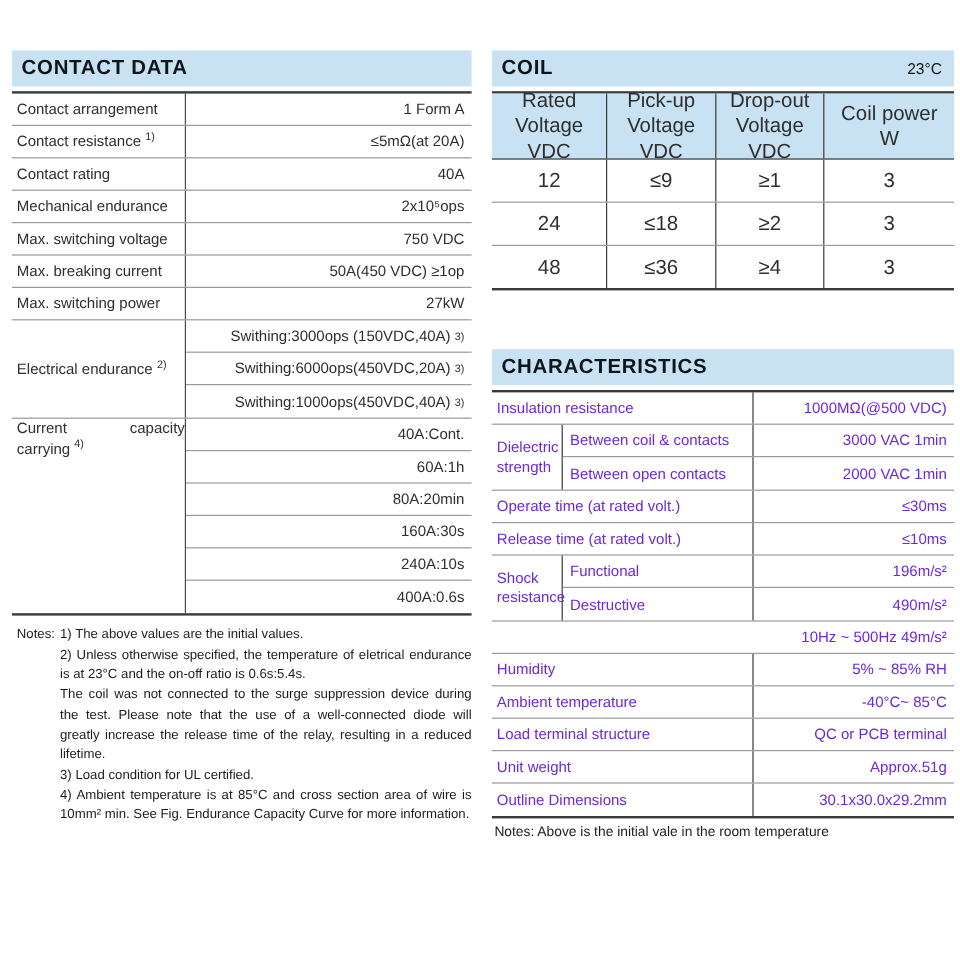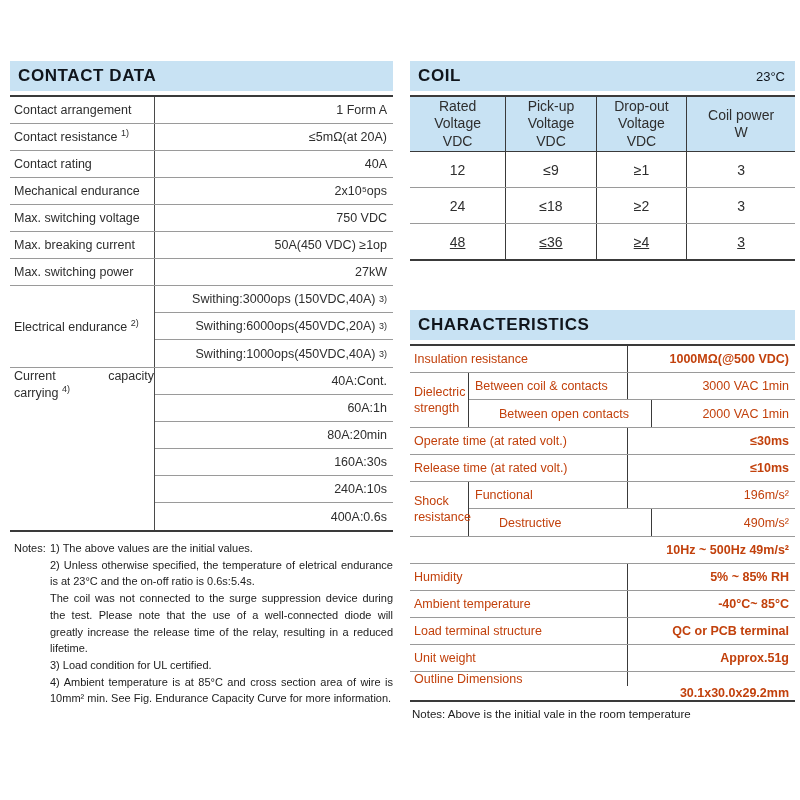--- a/index.html
+++ b/index.html
@@ -1,21 +1,21 @@
 <!DOCTYPE html>
 <html style="--banner-bg: #c8e2f3; --banner-text: #10151c;"><head>
 <meta charset="utf-8">
 <style>
   * { box-sizing: border-box; margin: 0; padding: 0; }
   body {
     width: 800px; height: 800px; background: #ffffff;
     font-family: "Liberation Sans", sans-serif;
     color: #2b2b2b; position: relative; overflow: hidden;
   }
-  .col { position: absolute; top: 61px; }
+  .col { position: absolute; top: 42px; }
   .col-left  { left: 10px;  width: 383px; }
   .col-right { left: 410px; width: 385px; }
 
   .banner {
     background: var(--banner-bg, #c8e2f3);
     height: 30px; display: flex; align-items: center; justify-content: space-between;
     padding: 0 10px 0 8px; font-weight: bold; font-size: 17px;
     letter-spacing: 0.6px; color: var(--banner-text, #10151c);
   }
   .banner .temp { font-weight: normal; font-size: 13px; letter-spacing: 0; text-align: center; }
@@ -43,50 +43,50 @@
   sup { font-size: 9px; vertical-align: super; line-height: 0; }
 
   .notes { margin-top: 8px; font-size: 11px; line-height: 1.52; color: #1c1c1c; padding-left: 4px; }
   .notes .first-line { display: flex; }
   .notes .first-line .prefix { width: 36px; flex-shrink: 0; }
   .notes .indented { padding-left: 36px; text-align: justify; }
 
   
   .coil-table {
     margin-top: 4px; border-top: 2px solid #3a3a3a; border-bottom: 2px solid #3a3a3a;
-    font-size: 14px; color: #2e2e2e;
+    font-size: 17px; color: #2e2e2e;
   }
   .coil-header { display: flex; background: var(--banner-bg, #c8e2f3); border-bottom: 1px solid #3a3a3a; }
   .coil-header .hc {
     height: 54px; display: flex; flex-direction: column; align-items: center; justify-content: center;
     line-height: 1.25; border-right: 1px solid #3a3a3a; text-align: center;
   }
   .coil-row { display: flex; border-bottom: 1px solid #9a9a9a; }
-  .coil-row:last-child { border-bottom: none; text-decoration: underline; }
+  .coil-row:last-child { border-bottom: none; }
   .coil-row .c {
     height: 35px; display: flex; align-items: center; justify-content: center;
     border-right: 1px solid #3a3a3a;
   }
   .w1 { width: 25%; } .w2 { width: 23.5%; } .w3 { width: 23.5%; } .w4 { width: 28%; border-right: none !important; }
 
   
   .ch-banner { margin-top: 49px; }
   .ch-table {
     margin-top: 4px; border-top: 2px solid #3a3a3a; border-bottom: 2px solid #3a3a3a;
-    font-size: 12.5px; color: #c2410c;
+    font-size: 12.5px; color: #6d28d9;
   }
   .ch-row { display: flex; border-bottom: 1px solid #9a9a9a; min-height: 27px; }
-  .ch-table > .ch-row:last-of-type { border-bottom: none; flex-direction: column; }
+  .ch-table > .ch-row:last-of-type { border-bottom: none; }
   .ch-label { width: 218px; border-right: 1px solid #3a3a3a; display: flex; align-items: center; padding-left: 4px; flex-shrink: 0; }
-  .ch-value { flex: 1; display: flex; align-items: center; justify-content: flex-end; padding-right: 6px; text-align: center; font-weight: bold; }
+  .ch-value { flex: 1; display: flex; align-items: center; justify-content: flex-end; padding-right: 6px; text-align: center; }
   .ch-group { display: flex; border-bottom: 1px solid #9a9a9a; }
   .ch-group-label { width: 59px; border-right: 1px solid #3a3a3a; display: flex; align-items: center; padding-left: 4px; line-height: 1.3; flex-shrink: 0; }
   .ch-group .subs { flex: 1; }
   .ch-group .subs .sub { display: flex; height: 27px; border-bottom: 1px solid #9a9a9a; }
-  .ch-group .subs .sub:last-child { border-bottom: none; margin-left: 24px; }
+  .ch-group .subs .sub:last-child { border-bottom: none; }
   .sub-label { width: 159px; border-right: 1px solid #3a3a3a; display: flex; align-items: center; padding-left: 6px; flex-shrink: 0; }
   .sub-value { flex: 1; display: flex; align-items: center; justify-content: flex-end; padding-right: 6px; }
   .ch-note { margin-top: 6px; font-size: 11.5px; color: #1c1c1c; padding-left: 2px; }
 </style>
 </head>
 <body>
 
 <div class="col col-left">
   <div class="banner">
     <span>CONTACT DATA</span>

